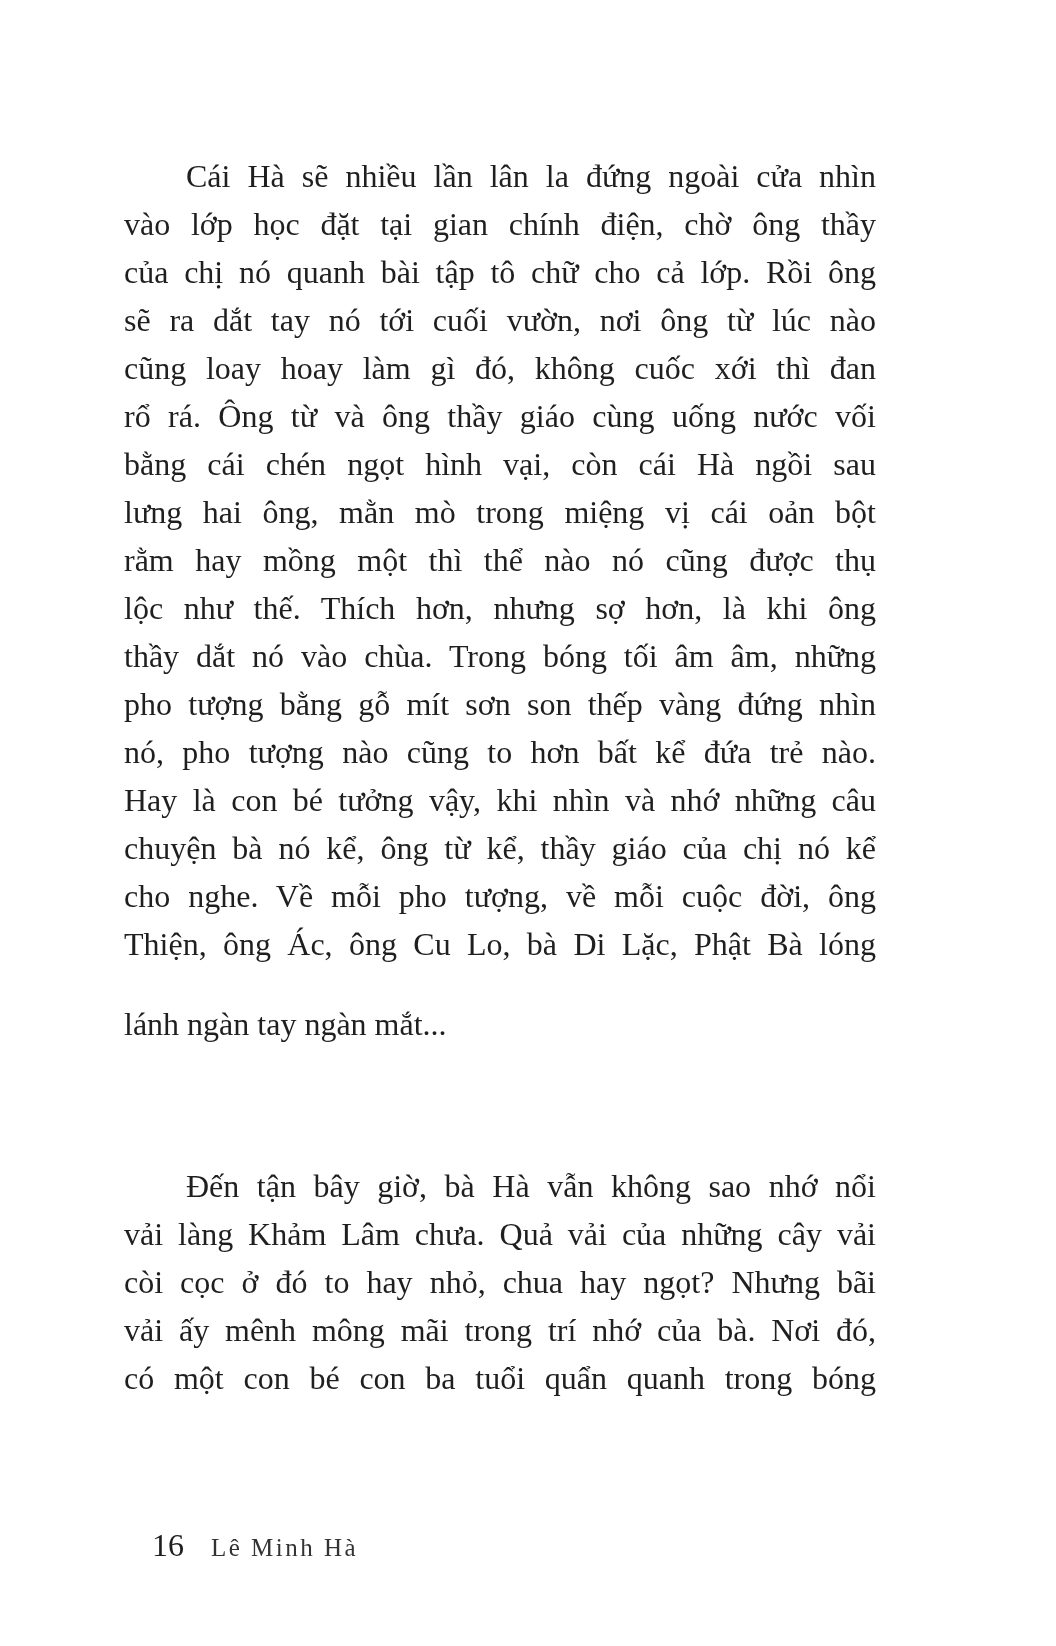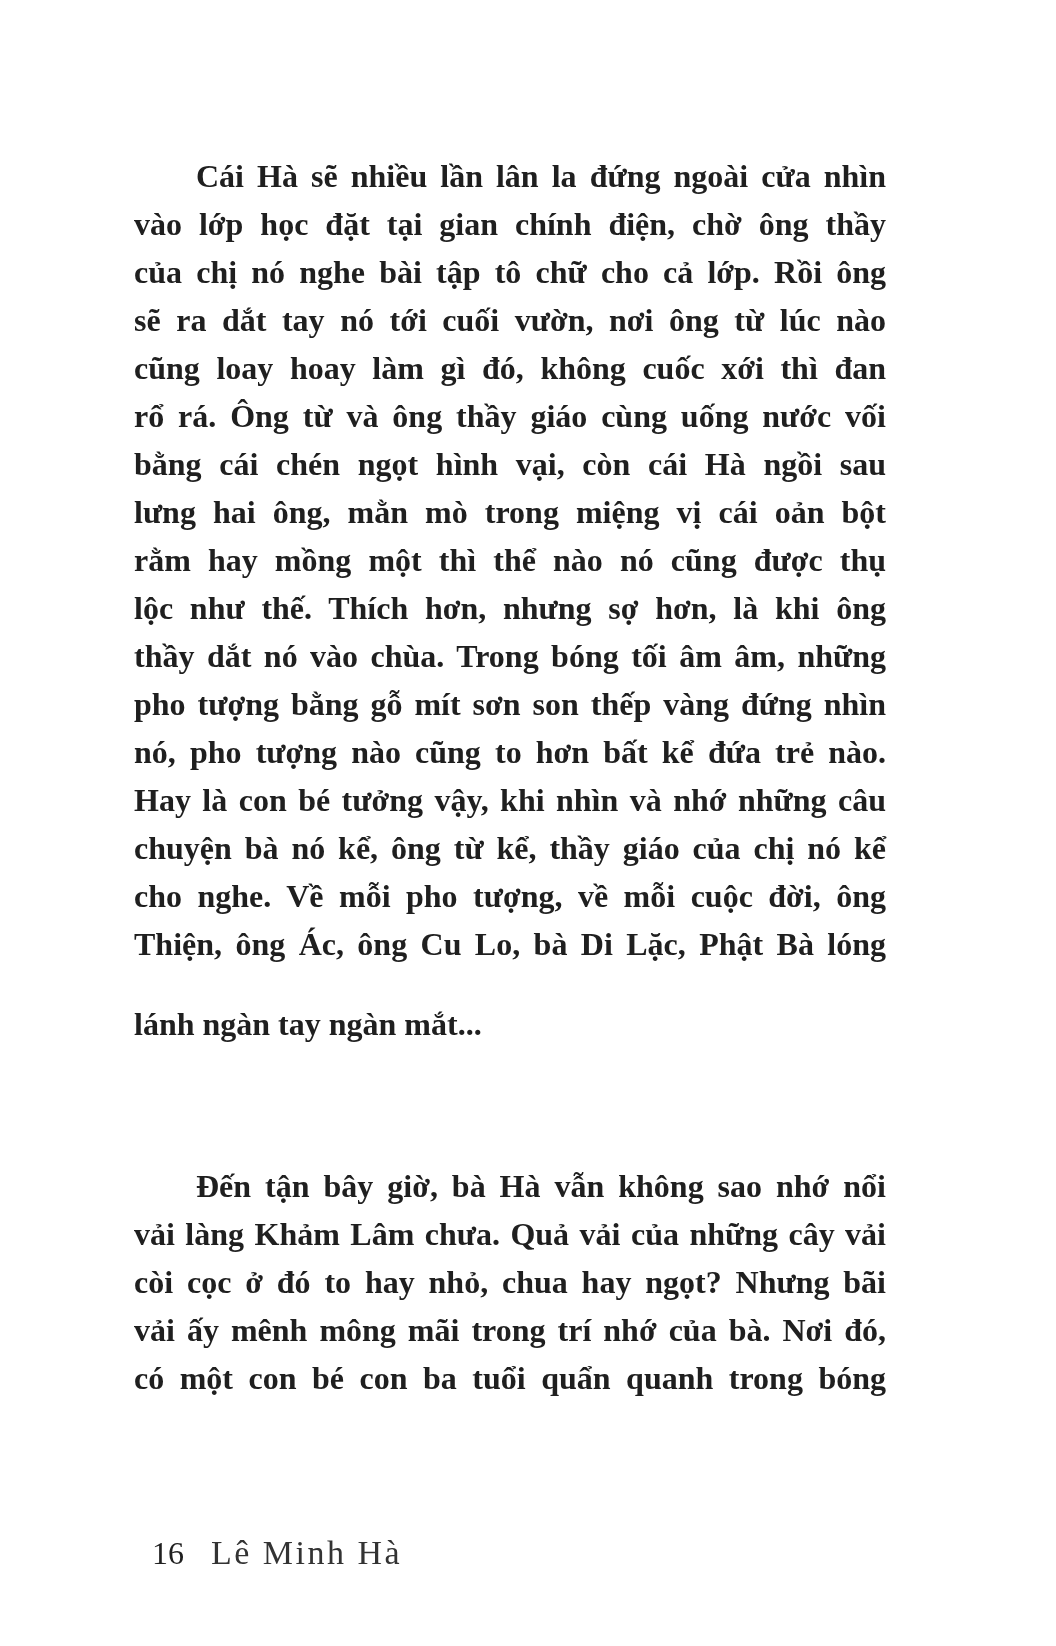--- a/index.html
+++ b/index.html
@@ -10,24 +10,23 @@
     width: 1056px;
     height: 1646px;
     position: relative;
     background: var(--bg-color, #ffffff);
     font-family: "Liberation Serif", "DejaVu Serif", serif;
     color: var(--text-color, #1f1f1f);
     overflow: hidden;
   }
   .text-block {
     position: absolute;
-    left: 134px;
+    left: 124px;
     top: 152px;
     width: 752px;
-    font-weight: bold;
   }
   .para .line {
     font-size: 32px;
     line-height: 48px;
     height: 48px;
     text-align: justify;
     text-align-last: justify;
     overflow: visible;
   }
   .para .line.first {
@@ -47,36 +46,36 @@
     display: flex;
     align-items: baseline;
     text-align: center;
   }
   .page-num {
     font-size: 32px;
     line-height: 40px;
     color: var(--text-color, #1f1f1f);
   }
   .author {
-    font-size: 34px;
+    font-size: 25px;
     letter-spacing: 2.5px;
     margin-left: 27px;
     color: #333333;
     margin-top: 12px;
   }
 </style>
 </head>
 <body>
 
 <div class="text-block">
 
   <div class="para para1">
     <div class="line first">Cái Hà sẽ nhiều lần lân la đứng ngoài cửa nhìn</div>
     <div class="line">vào lớp học đặt tại gian chính điện, chờ ông thầy</div>
-    <div class="line">của chị nó nghe bài tập tô chữ cho cả lớp. Rồi ông</div>
+    <div class="line">của chị nó quanh bài tập tô chữ cho cả lớp. Rồi ông</div>
     <div class="line">sẽ ra dắt tay nó tới cuối vườn, nơi ông từ lúc nào</div>
     <div class="line">cũng loay hoay làm gì đó, không cuốc xới thì đan</div>
     <div class="line">rổ rá. Ông từ và ông thầy giáo cùng uống nước vối</div>
     <div class="line">bằng cái chén ngọt hình vại, còn cái Hà ngồi sau</div>
     <div class="line">lưng hai ông, mằn mò trong miệng vị cái oản bột</div>
     <div class="line">rằm hay mồng một thì thể nào nó cũng được thụ</div>
     <div class="line">lộc như thế. Thích hơn, nhưng sợ hơn, là khi ông</div>
     <div class="line">thầy dắt nó vào chùa. Trong bóng tối âm âm, những</div>
     <div class="line">pho tượng bằng gỗ mít sơn son thếp vàng đứng nhìn</div>
     <div class="line">nó, pho tượng nào cũng to hơn bất kể đứa trẻ nào.</div>

